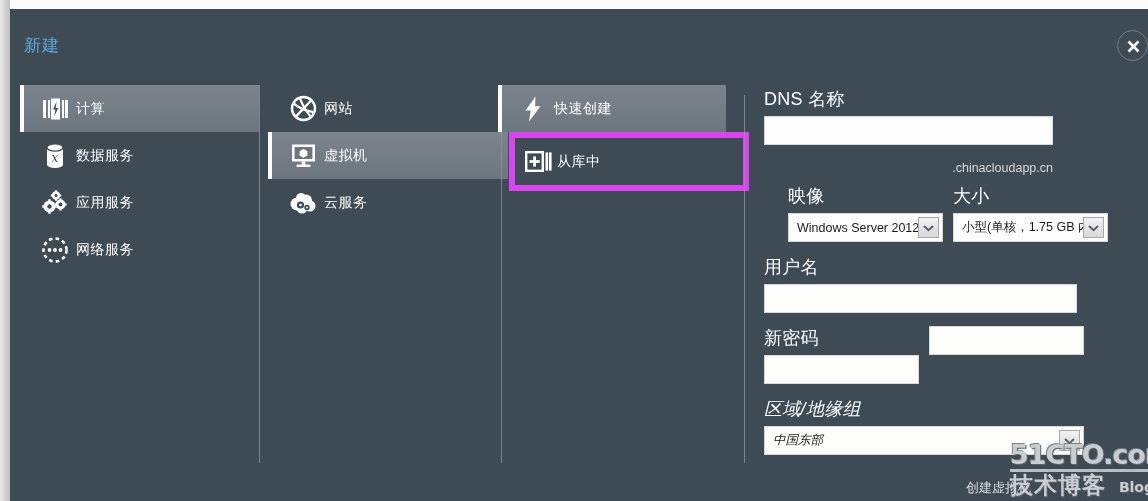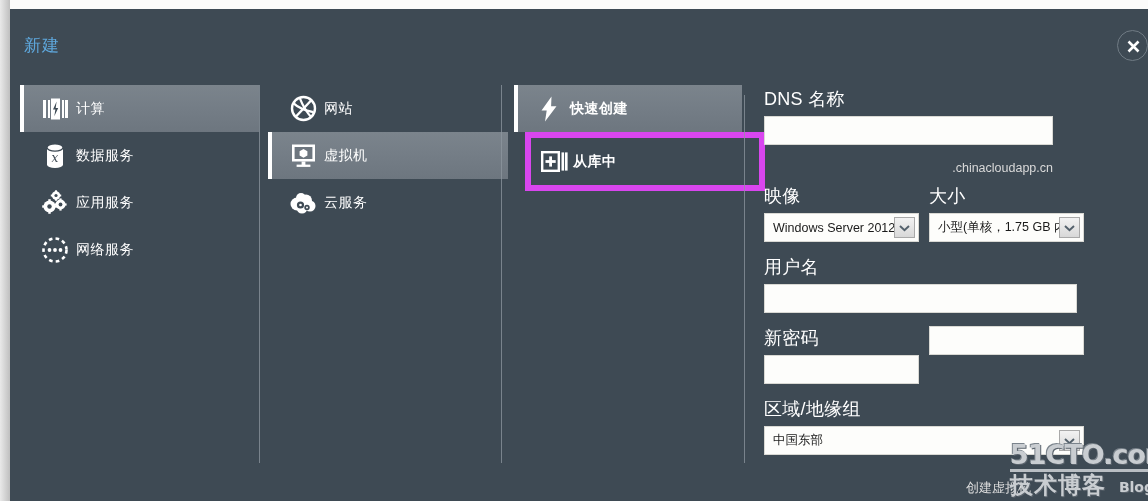--- a/index.html
+++ b/index.html
@@ -61,21 +61,21 @@
   }
   #close-button svg { display:block; margin: 7px 0 0 7px; }
 
   
   .col {
     position: absolute;
     top: 76px;
   }
   #col1 { left: 10px;  width: 239px; height: 416px; }
   #col2 { left: 258px; width: 240px; height: 416px; }
-  #col3 { left: 504px; width: 242px; height: 368px; font-weight: bold; }
+  #col3 { left: 488px; width: 242px; height: 368px; }
 
   .vdiv {
     position: absolute;
     top: 76px;
     width: 1px;
     height: 378px;
     background: #8d979f;
     opacity: .75;
   }
   #vdiv1 { left: 249px; }
@@ -394,21 +394,21 @@
     <div class="vdiv" id="vdiv3"></div>
 
     <div id="form">
 
       <div>
         <div class="fld-label">DNS 名称</div>
         <input class="txt" style="width: 289px;" type="text" value="" placeholder="">
         <div class="suffix" style="width:289px;">.chinacloudapp.cn</div>
       </div>
 
-      <div class="row" style="margin-top:9px;">
+      <div class="row" style="margin-top:9px;margin-left:24px;">
         <div>
           <div class="fld-label">映像</div>
           <div class="sel" style="width:155px;">
             <span class="sel-text">Windows Server 2012 R</span>
             <span class="sel-arrow">
               <svg width="11" height="8" viewBox="0 0 11 8">
                 <path d="M1 2 L5.5 6.3 L10 2" fill="none" stroke="#53606b" stroke-width="1.9"></path>
               </svg>
             </span>
           </div>
@@ -434,21 +434,21 @@
       <div class="row" style="margin-top:13px;">
         <div>
           <div class="fld-label">新密码</div>
           <input class="txt" style="width: 155px;" type="password" value="" placeholder="">
         </div>
         <div>
           <input class="txt" style="width: 155px;" type="password" value="" placeholder="">
         </div>
       </div>
 
-      <div style="margin-top:13px;">
+      <div style="margin-top:13px;font-style:italic;">
         <div class="fld-label">区域/地缘组</div>
         <div class="sel" style="width:320px;">
           <span class="sel-text">中国东部</span>
           <span class="sel-arrow">
             <svg width="11" height="8" viewBox="0 0 11 8">
               <path d="M1 2 L5.5 6.3 L10 2" fill="none" stroke="#53606b" stroke-width="1.9"></path>
             </svg>
           </span>
         </div>
       </div>

